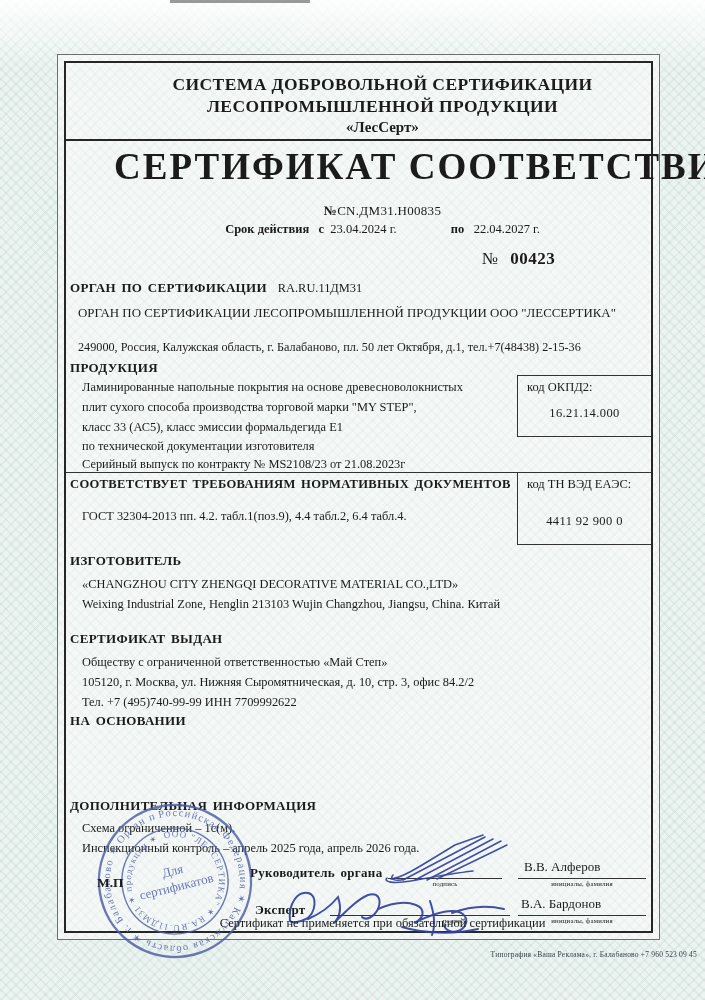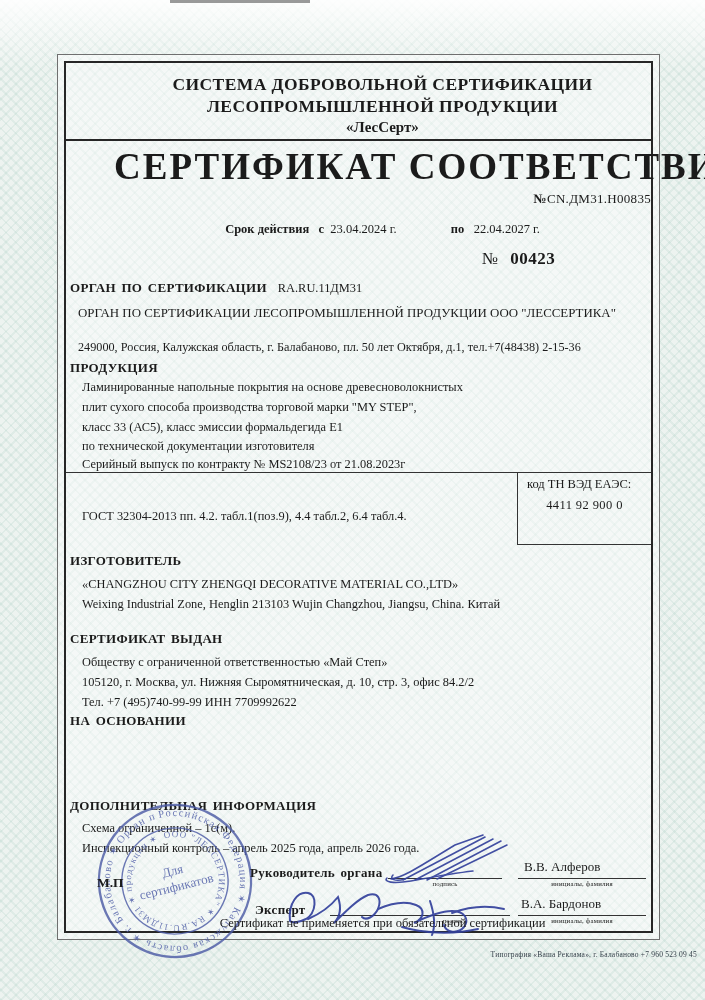--- a/index.html
+++ b/index.html
@@ -29,21 +29,21 @@
 
   .abs { position:absolute; }
   .center { left:0; right:0; text-align:center;padding-left:48px; }
   .b { font-weight:bold; }
 
   .hdr-line { font-size:17.5px; font-weight:bold; letter-spacing:.4px; line-height:22px; }
   .hdr-sub { font-size:15px; font-weight:bold; }
   .hdr-rule { left:0; right:0; top:76px; border-top:2px solid #262626; }
 
   .title { top:82px; font-size:37px; font-weight:bold; letter-spacing:2px; white-space:nowrap; }
-  .certnum { top:128px; font-size:13px; letter-spacing:.3px;text-align:right; }
+  .certnum { top:140px; font-size:13px; letter-spacing:.3px; }
   .validity { top:159px; font-size:12.5px; }
   .validity .gap { display:inline-block; width:48px; }
   .blanknum { top:186px; left:416px; font-size:17px; }
   .blanknum .num { font-weight:bold; margin-left:12px; letter-spacing:.5px; }
 
   .h-sec { font-size:13px; font-weight:bold; letter-spacing:.3px; word-spacing:2px; white-space:nowrap; }
   .t-body { font-size:12.4px; white-space:nowrap; }
 
   .code-box {
     position:absolute; right:0; width:134px;
@@ -107,25 +107,30 @@
       <div class="abs t-body" style="left:12px; top:243px; font-size:12.9px">ОРГАН ПО СЕРТИФИКАЦИИ ЛЕСОПРОМЫШЛЕННОЙ ПРОДУКЦИИ  ООО  "ЛЕССЕРТИКА"</div>
       <div class="abs t-body" style="left:12px; top:277px; font-size:12.2px">249000, Россия, Калужская область, г. Балабаново, пл. 50 лет Октября, д.1, тел.+7(48438) 2-15-36</div>
 
       <div class="abs h-sec" style="left:4px; top:297px">ПРОДУКЦИЯ</div>
       <div class="abs t-body" style="left:16px; top:317px">Ламинированные напольные покрытия на основе древесноволокнистых</div>
       <div class="abs t-body" style="left:16px; top:337px">плит сухого способа производства торговой марки "MY STEP",</div>
       <div class="abs t-body" style="left:16px; top:357px">класс 33 (АС5), класс эмиссии формальдегида Е1</div>
       <div class="abs t-body" style="left:16px; top:376px">по технической документации изготовителя</div>
       <div class="abs t-body" style="left:16px; top:394px">Серийный выпуск  по контракту № MS2108/23 от 21.08.2023г</div>
 
+      <div class="code-box" style="top:312px; height:62px">
+        <div class="lbl">код ОКПД2:</div>
+        <div class="val">16.21.14.000</div>
+      </div>
 
       <div class="abs rule-mid"></div>
+      <div class="abs h-sec" style="left:4px; top:414px; font-size:12.6px">СООТВЕТСТВУЕТ ТРЕБОВАНИЯМ НОРМАТИВНЫХ ДОКУМЕНТОВ</div>
       <div class="code-box" style="top:409px; height:73px">
         <div class="lbl">код ТН ВЭД ЕАЭС:</div>
-        <div class="val" style="margin-top:6px">4411 92 900 0</div>
+        <div class="val" style="margin-top:22px">4411 92 900 0</div>
       </div>
       <div class="abs t-body" style="left:16px; top:446px">ГОСТ 32304-2013 пп. 4.2. табл.1(поз.9), 4.4 табл.2, 6.4 табл.4.</div>
 
       <div class="abs h-sec" style="left:4px; top:490px">ИЗГОТОВИТЕЛЬ</div>
       <div class="abs t-body" style="left:16px; top:514px">«CHANGZHOU CITY ZHENGQI DECORATIVE MATERIAL CO.,LTD»</div>
       <div class="abs t-body" style="left:16px; top:534px">Weixing Industrial Zone, Henglin 213103 Wujin Changzhou, Jiangsu, China. Китай</div>
 
       <div class="abs h-sec" style="left:4px; top:568px">СЕРТИФИКАТ  ВЫДАН</div>
       <div class="abs t-body" style="left:16px; top:592px">Обществу с ограниченной ответственностью  «Май Степ»</div>
       <div class="abs t-body" style="left:16px; top:612px">105120, г. Москва, ул. Нижняя Сыромятническая, д. 10, стр. 3, офис 84.2/2</div>

